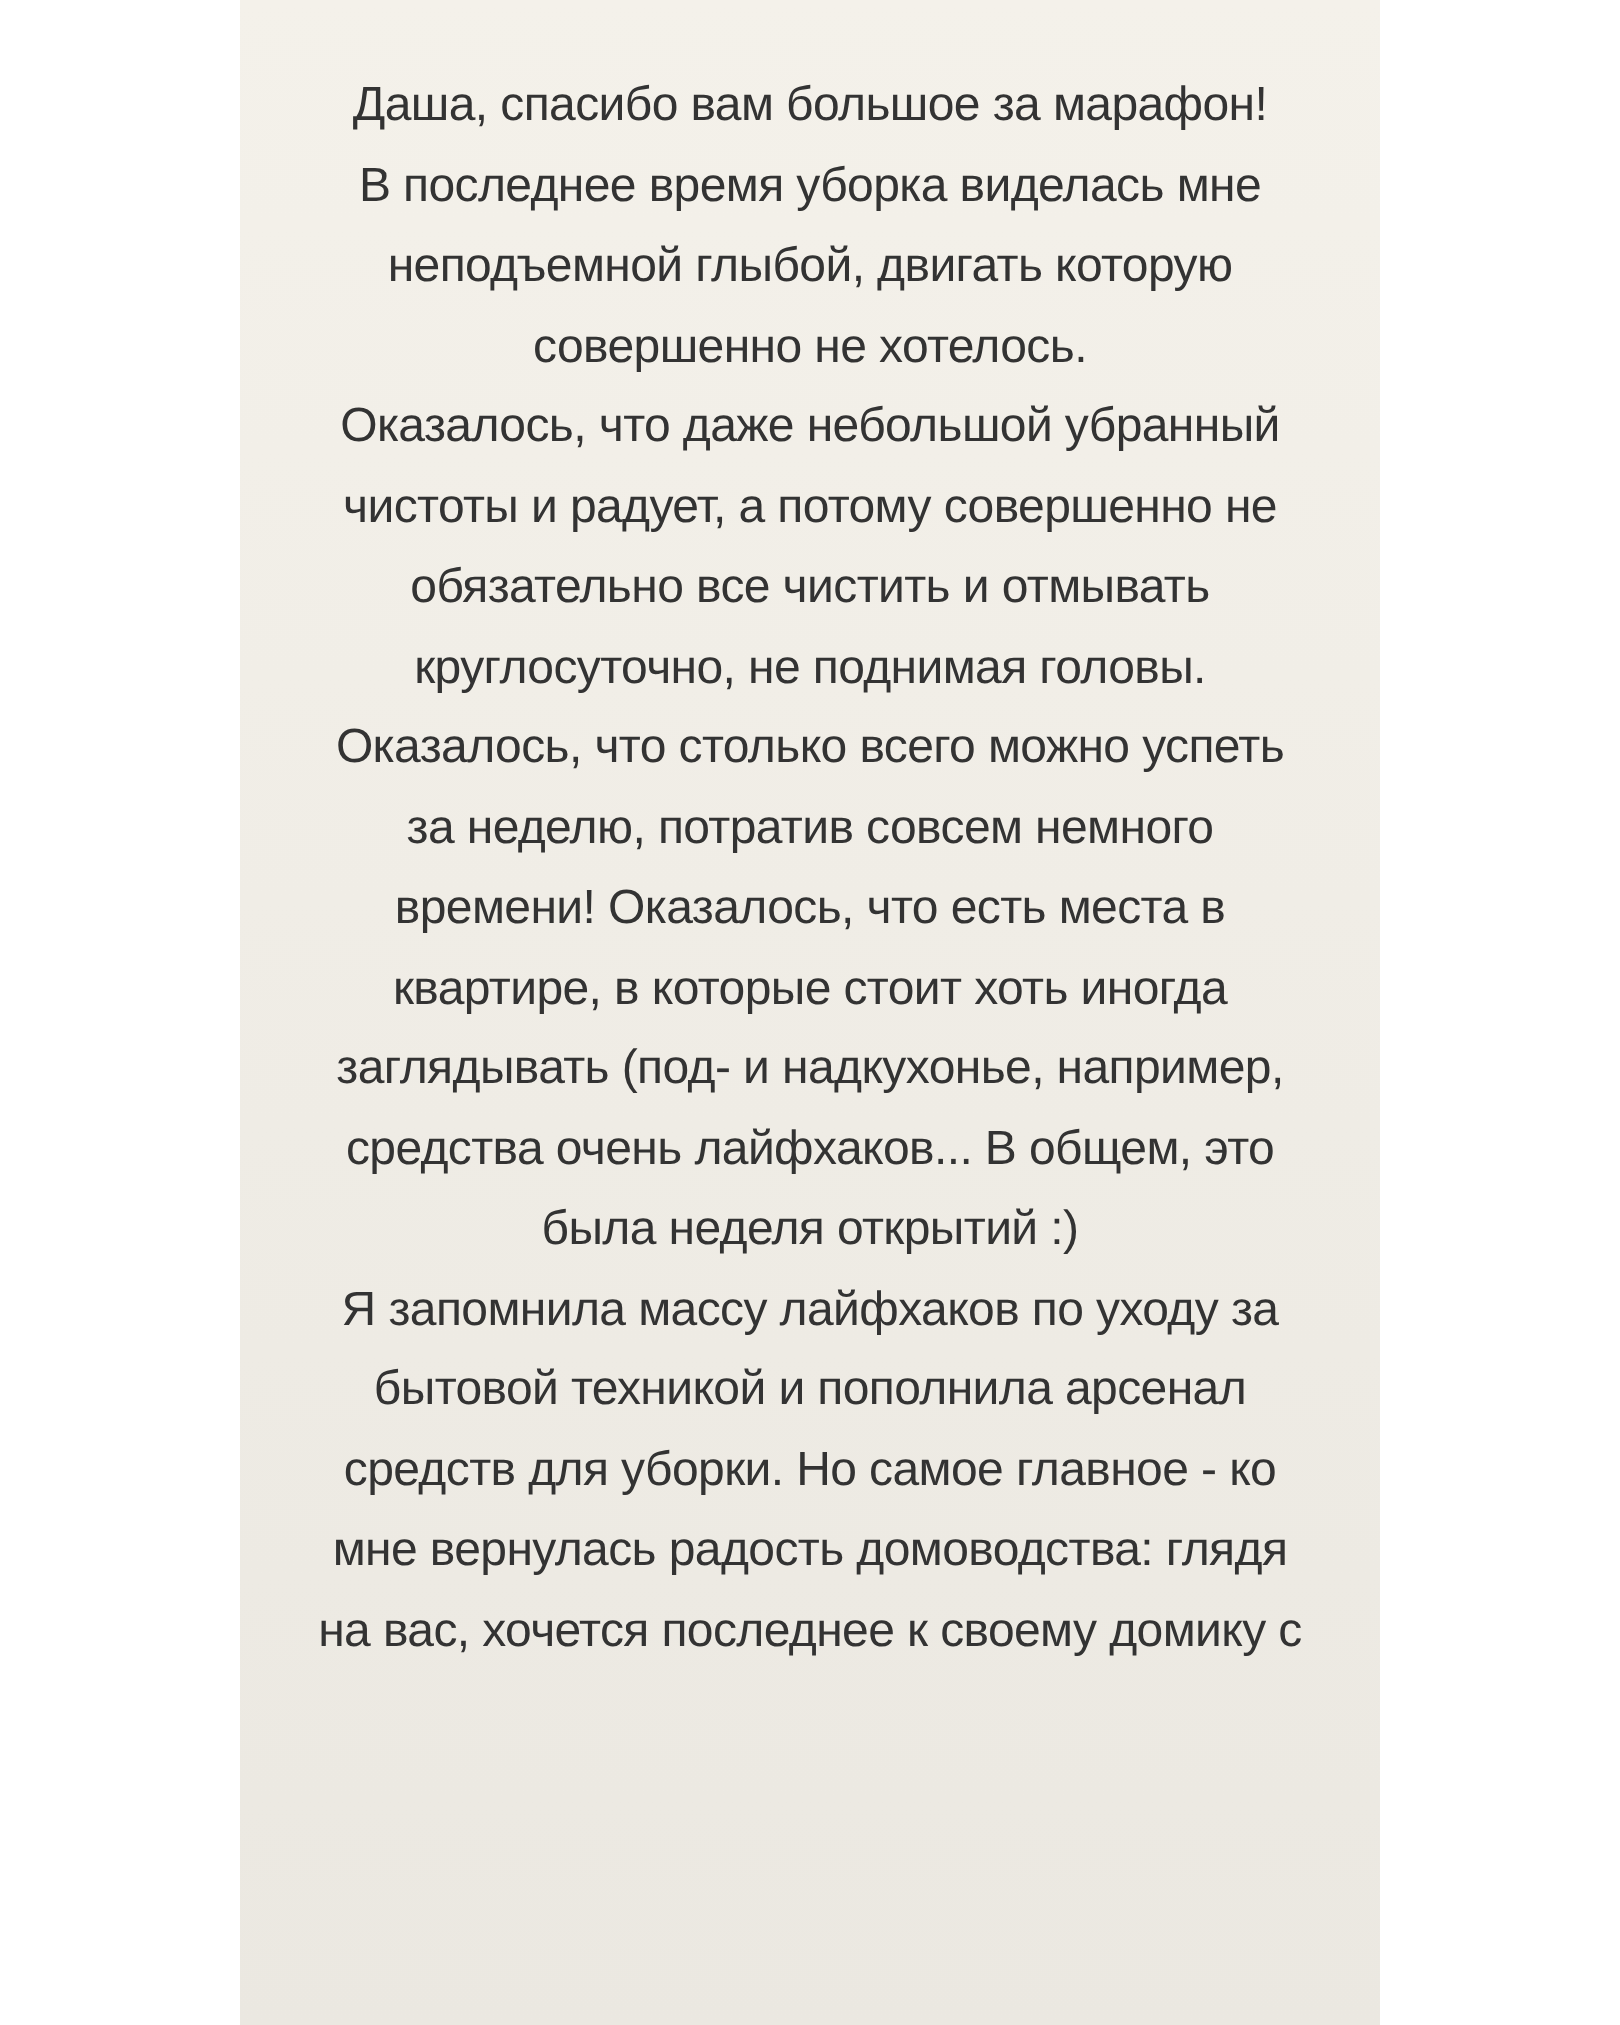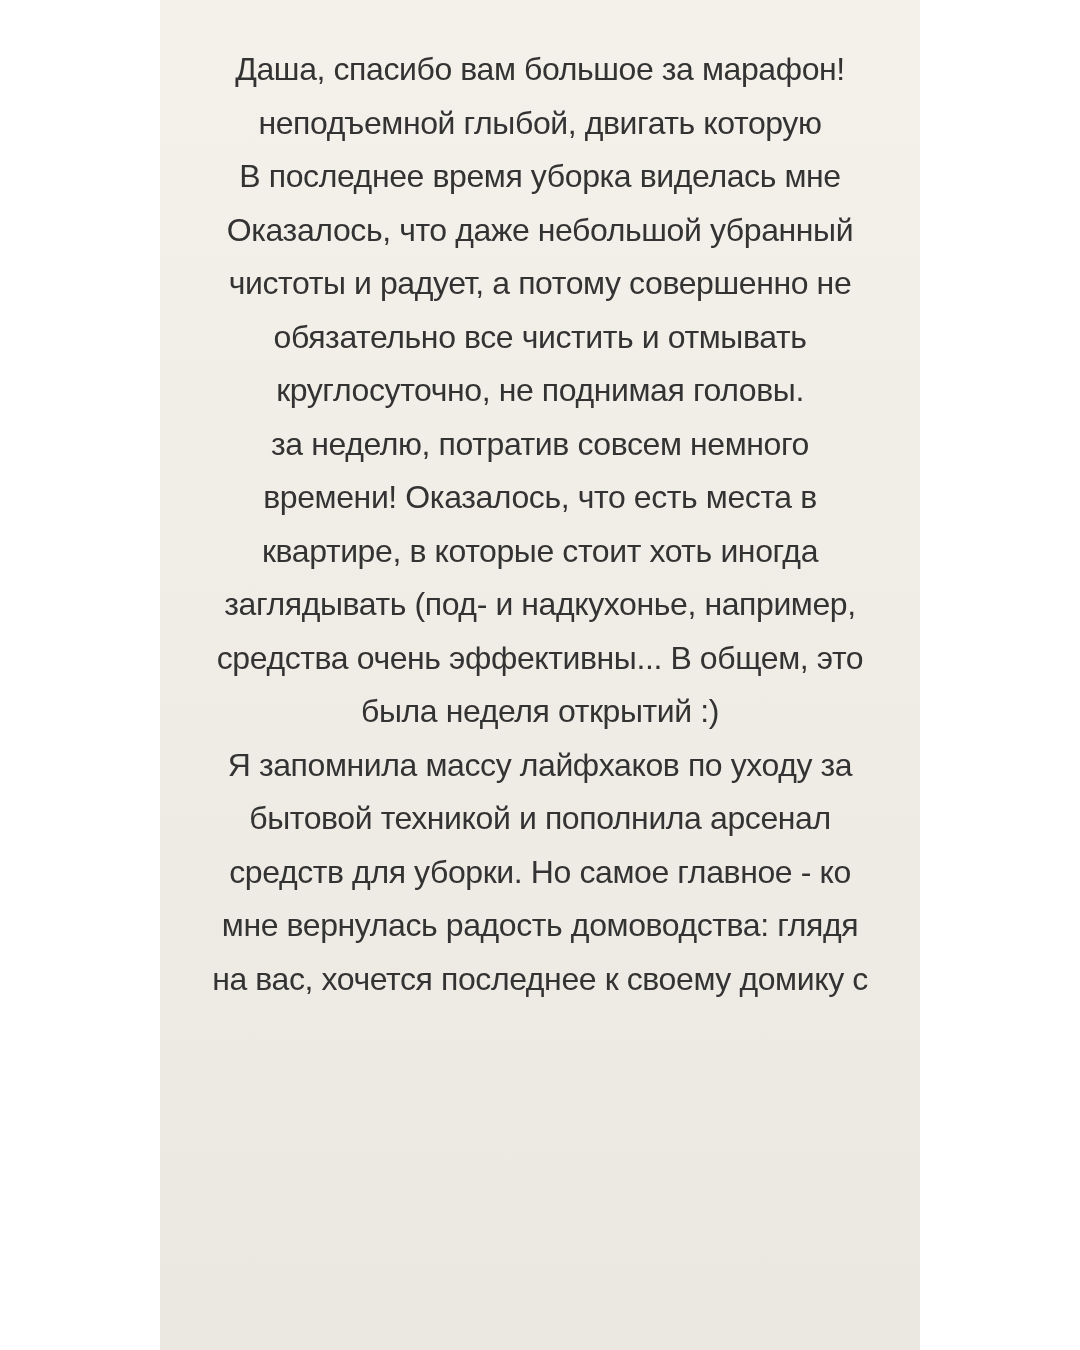--- a/index.html
+++ b/index.html
@@ -36,31 +36,33 @@
   .text-line {
     white-space: nowrap;
   }
 </style>
 </head>
 <body style="background: rgb(255, 255, 255);">
 
 <div class="post-panel">
   <div class="post-text">
     <div class="text-line">Даша, спасибо вам большое за марафон!</div>
+    <div class="text-line">В последнее время уборка виделась мне</div>
     <div class="text-line">неподъемной глыбой, двигать которую</div>
-    <div class="text-line">В последнее время уборка виделась мне</div>
+    <div class="text-line">совершенно не хотелось.</div>
     <div class="text-line">Оказалось, что даже небольшой убранный</div>
     <div class="text-line">чистоты и радует, а потому совершенно не</div>
     <div class="text-line">обязательно все чистить и отмывать</div>
     <div class="text-line">круглосуточно, не поднимая головы.</div>
+    <div class="text-line">Оказалось, что столько всего можно успеть</div>
     <div class="text-line">за неделю, потратив совсем немного</div>
     <div class="text-line">времени! Оказалось, что есть места в</div>
     <div class="text-line">квартире, в которые стоит хоть иногда</div>
     <div class="text-line">заглядывать (под- и надкухонье, например,</div>
-    <div class="text-line">средства очень эффективны... В общем, это</div>
+    <div class="text-line">средства очень лайфхаков... В общем, это</div>
     <div class="text-line">была неделя открытий :)</div>
     <div class="text-line">Я запомнила массу лайфхаков по уходу за</div>
     <div class="text-line">бытовой техникой и пополнила арсенал</div>
     <div class="text-line">средств для уборки. Но самое главное - ко</div>
     <div class="text-line">мне вернулась радость домоводства: глядя</div>
     <div class="text-line">на вас, хочется последнее к своему домику с</div>
   </div>
 </div>
 
 </body></html>

